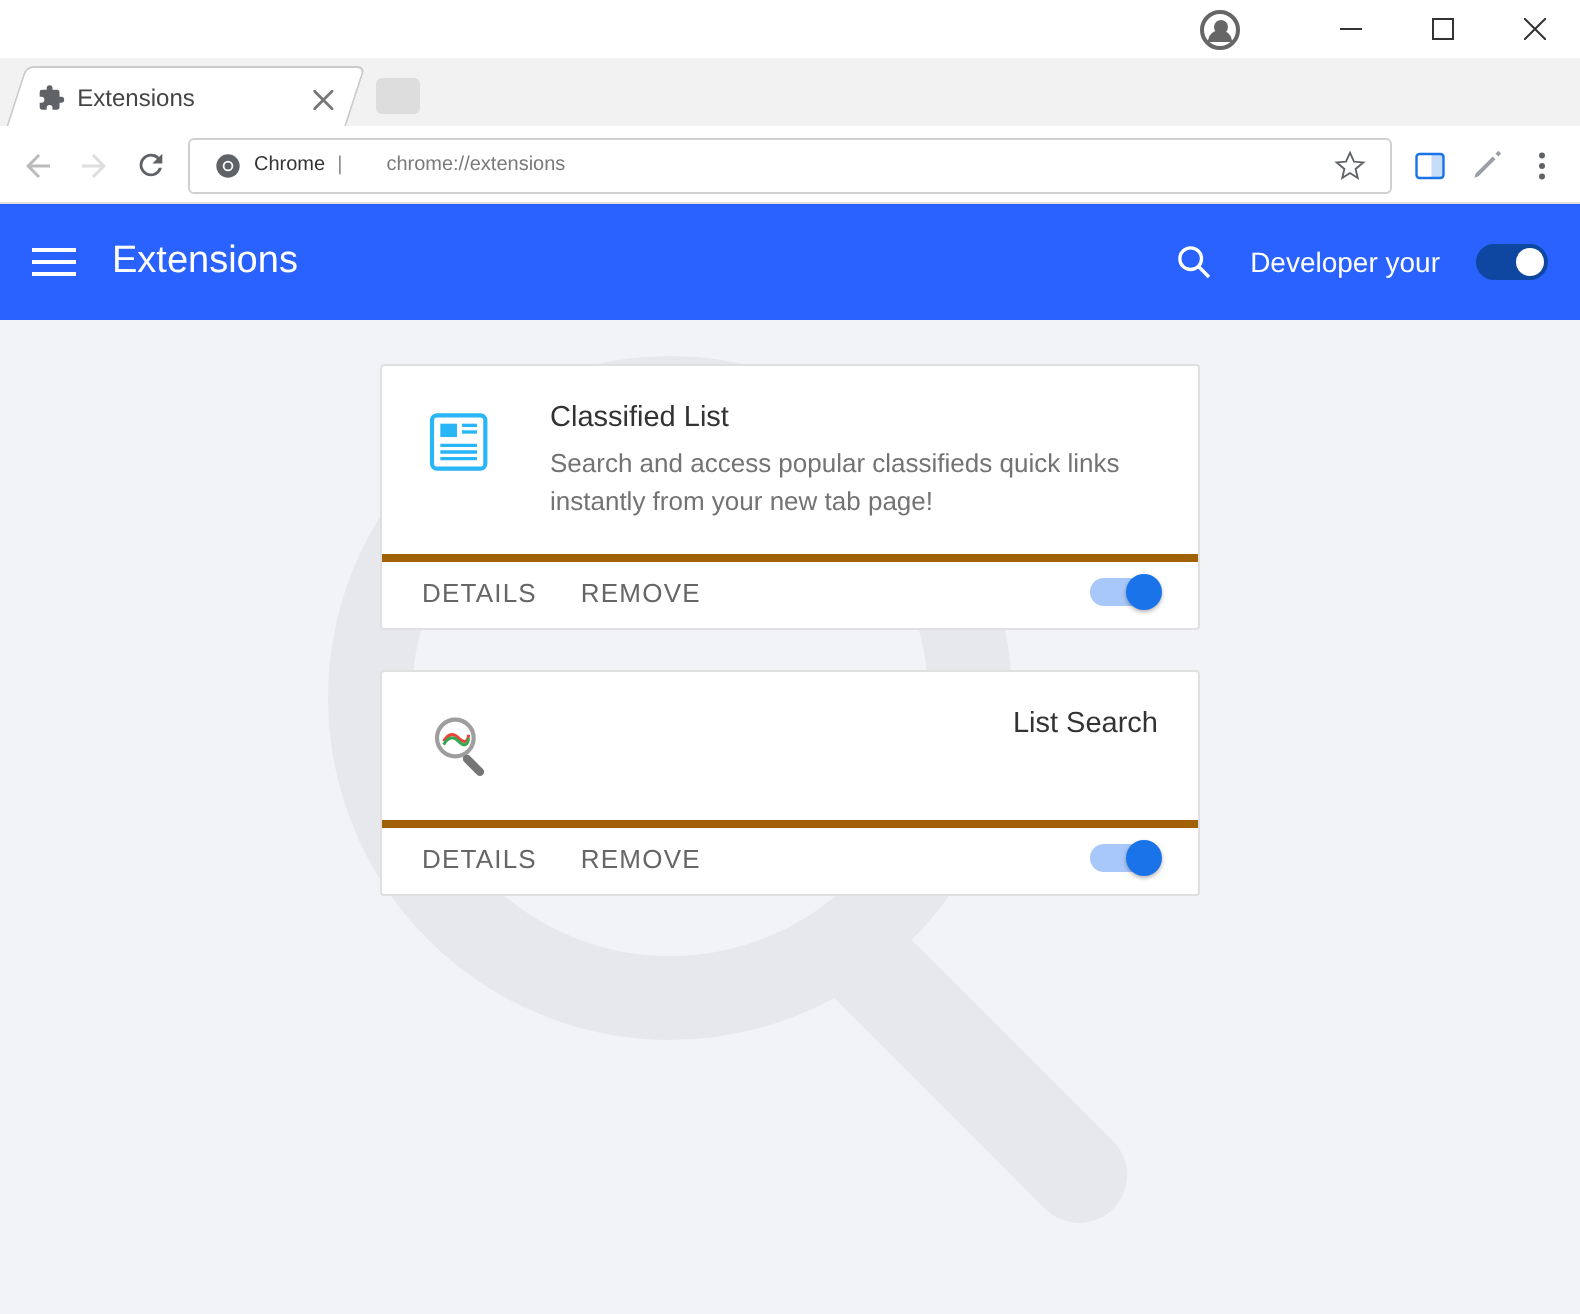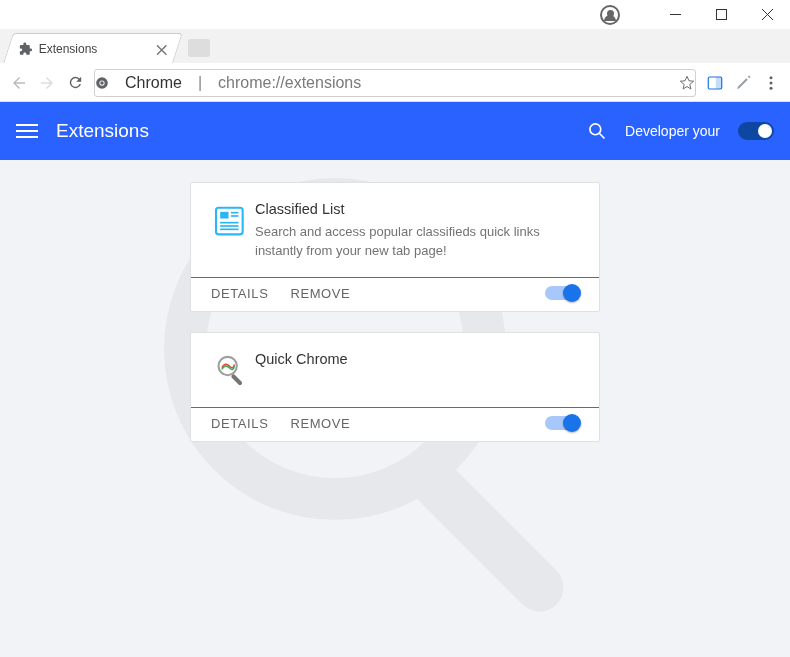--- a/index.html
+++ b/index.html
@@ -18,49 +18,49 @@
 .tab { height: 30px; background: #fff; border: 1px solid #ccc; border-bottom: none; border-radius: 4px 4px 0 0; display: flex; align-items: center; padding: 0 10px; gap: 6px; min-width: 170px; font-size: 12px; color: #444; transform: skewX(-18deg);}
 .tab > * { transform: skewX(18deg); }
 .tab .puzzle { width: 14px; height: 14px; color:#5f6368;}
 .tab .close { margin-left: auto; width: 10px; height: 10px; color:#666;}
 .newtab { width: 22px; height: 18px; background:#ddd; border-radius:3px; margin-left:10px; margin-bottom:6px;}
 
 
 .toolbar { height: 38px; display: flex; align-items: center; gap: 10px; padding: 0 10px; border-bottom: 1px solid #e0e0e0; }
 .nav-ic { width: 18px; height: 18px; color: #bbb; display:flex; align-items:center; justify-content:center;}
 .nav-ic.active { color:#5f6368;}
-.omnibox { flex: 1; height: 28px; border: 1px solid #d0d0d0; border-radius: 3px; display: flex; align-items: center; padding: 0 0; gap: 16px; font-size: 16px; color: #555; }
+.omnibox { flex: 1; height: 28px; border: 1px solid #d0d0d0; border-radius: 3px; display: flex; align-items: center; padding: 0 12px; gap: 6px; font-size: 10px; color: #555; }
 .omnibox .chrome-ic { width:14px; height:14px;}
 .omnibox .label { font-weight: 400; color:#333;}
 .omnibox .sep { color:#888;}
-.omnibox .url { color:#7a7a7a;}
+.omnibox .url { color:#7a7a7a;margin-left:16px;}
 .omnibox .star { margin-left:auto; width:16px; height:16px; color:#5f6368;}
 .tool-ic { width:18px; height:18px; color:#5f6368; display:flex; align-items:center; justify-content:center;}
 
 
 .bluebar { height: 58px; background: #2962ff; display: flex; align-items: center; padding: 0 16px; color: #fff; gap: 18px; }
 .hamburger { width: 22px; height: 22px; display: flex; flex-direction: column; justify-content: center; gap: 4px;}
 .hamburger div { height: 2px; background: #fff; }
 .bluebar .title { font-size: 19px; font-weight: 400;}
 .bluebar .spacer { flex: 1;}
 .search-ic { width: 20px; height: 20px; color:#fff;}
 .devmode { font-size: 14px; }
 .pill-toggle { width: 36px; height: 18px; background: #0d47a1; border-radius: 10px; position: relative;}
 .pill-toggle::after { content:""; width:14px; height:14px; background:#fff; border-radius:50%; position:absolute; right:2px; top:2px;}
 
 
 .content { background: #f1f3f6; height: calc(657px - 30px - 34px - 38px - 58px); padding: 22px 0; position:relative;}
 .watermark { position:absolute; inset:0; display:flex; align-items:center; justify-content:center; pointer-events:none; overflow:hidden;}
 .watermark svg { opacity:0.04; width:600px; height:600px;}
 .card { width: 410px; background: #fff; border: 1px solid #e0e0e0; border-radius: 2px; margin: 0 auto 20px auto; position:relative; z-index:1;}
-.card-top { display: flex; gap: 4px; padding: 18px 20px 16px 20px; }
+.card-top { display: flex; gap: 24px; padding: 18px 20px 16px 20px; justify-content: space-between; }
 .ext-icon { width: 40px; height: 40px; flex-shrink:0; display:flex; align-items:center; justify-content:center;}
 .ext-title { font-size: 14.5px; color: #333; margin-bottom: 6px; }
 .ext-desc { font-size: 13px; color: #737373; line-height: 1.45; }
-.card-bottom { display: flex; align-items: center; padding: 8px 20px 10px 20px; gap: 22px; border-top: 1px solid #a16207;}
+.card-bottom { display: flex; align-items: center; padding: 8px 20px 10px 20px; gap: 22px; border-top: 4px solid #a16207;}
 .card-btn { font-size: 13px; color: #666; letter-spacing: 0.6px; }
 .card-toggle { margin-left: auto; width: 34px; height: 14px; background: #a8c7fa; border-radius: 8px; position: relative;}
 .card-toggle::after { content:""; width:18px; height:18px; background:#1a73e8; border-radius:50%; position:absolute; right:-2px; top:-2px; box-shadow:0 1px 2px rgba(0,0,0,0.3);}
 
 </style>
 </head>
 <body>
 
 <div class="titlebar">
   <div class="user-ic"></div>
@@ -206,21 +206,21 @@
     <div class="card-top">
       <div class="ext-icon">
         <svg viewBox="0 0 48 48" width="40" height="40">
           <circle cx="20" cy="18" r="11" fill="#fff" stroke="#9e9e9e" stroke-width="2.5"></circle>
           <path d="M13 20 Q17 13 22 18 T28 16" fill="none" stroke="#ea4335" stroke-width="1.8"></path>
           <path d="M13 20 Q17 13 22 18 T28 16" fill="none" stroke="#34a853" stroke-width="1.8" transform="translate(0,2)"></path>
           <rect x="27" y="27" width="16" height="5" rx="2.5" transform="rotate(45 27 27)" fill="#757575"></rect>
         </svg>
       </div>
       <div>
-        <div class="ext-title">Quick Chrome</div>
+        <div class="ext-title">List Search</div>
       </div>
     </div>
     <div class="card-bottom">
       <div class="card-btn">DETAILS</div>
       <div class="card-btn">REMOVE</div>
       <div class="card-toggle"></div>
     </div>
   </div>
 </div>
 

